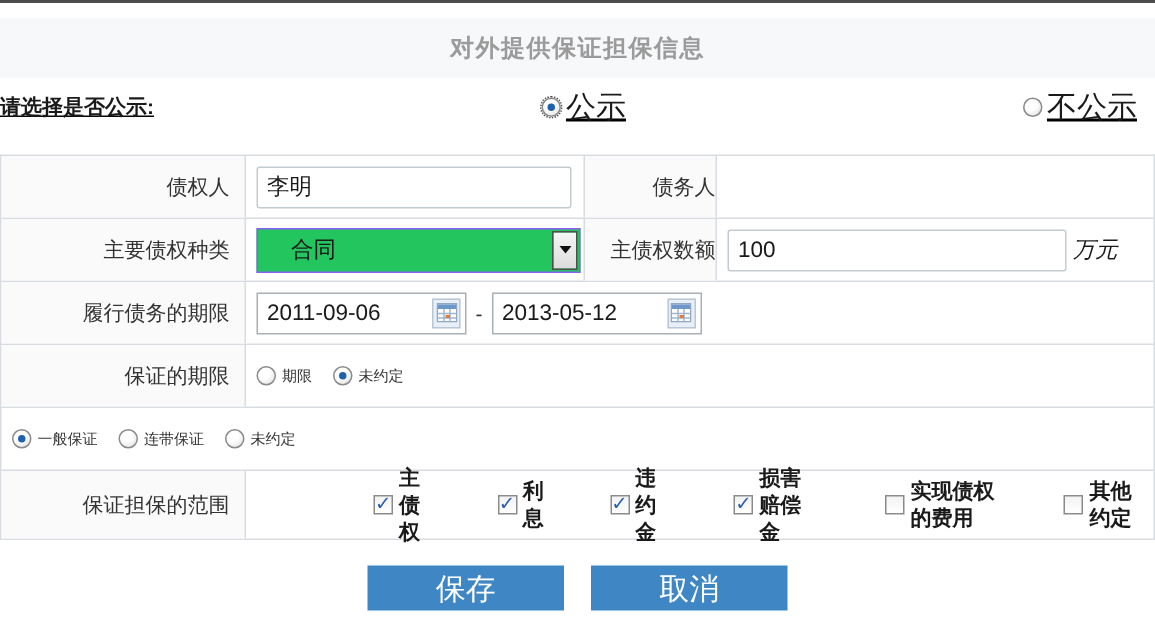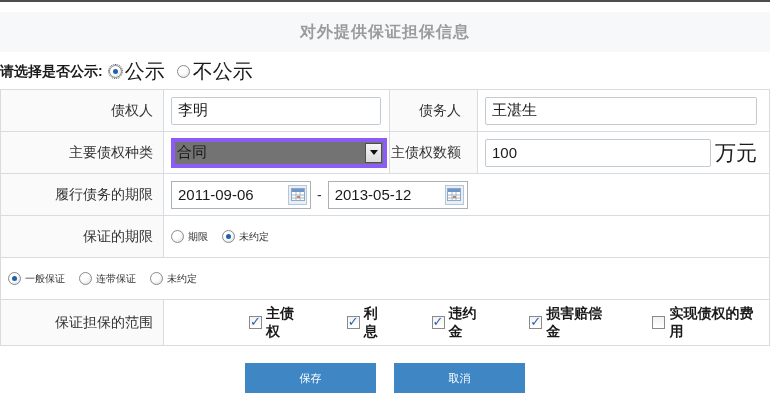--- a/index.html
+++ b/index.html
@@ -5,55 +5,55 @@
   * { margin:0; padding:0; box-sizing:border-box; }
   html,body { width:770px; height:412px; background:#fff; overflow:hidden;
               font-family:"Liberation Sans","DejaVu Sans",sans-serif; }
   .top-line { height:2px; background:#4d4d4d; }
   .header-band { margin-top:10px; height:40px; background:#f7f8fa;
                  display:flex; align-items:center; justify-content:center; }
   .page-title { color:#9b9b9b; font-size:16px; letter-spacing:1px;font-weight:bold; }
 
   
   .publicity-row { height:27px; margin-top:6px; display:flex; align-items:center;
-                   justify-content:flex-start; }
+                   justify-content:space-between;text-decoration:underline; }
   .publicity-label { font-size:14px; font-weight:bold; color:#1a1a1a; margin-right:6px; }
   .radio-opt { display:inline-flex; align-items:center; margin-right:12px; cursor:default; }
   .radio-opt .opt-text { font-size:20px; color:#1a1a1a; margin-left:3px; }
 
   .radio { width:13px; height:13px; border-radius:50%; border:1px solid #8a8a8a;
            background:radial-gradient(circle at 35% 30%, #ffffff 40%, #d9d9d9 100%);
            display:inline-block; position:relative; flex:0 0 auto; }
   .radio.selected::after { content:""; position:absolute; left:3px; top:3px;
            width:5px; height:5px; border-radius:50%; background:#1e62ad; }
   .focus-dotted { outline:1px dotted #555; }
 
   
-  .form-table { margin-top:4px; border:1px solid #d8dce0; border-bottom:none; }
+  .form-table { margin-top:18px; border:1px solid #d8dce0; border-bottom:none; }
   .form-row { display:flex; height:42px; border-bottom:1px solid #d8dce0; }
   .form-row.tall { height:46px; }
   .cell-label { width:163px; flex:0 0 163px; background:#fafafa;
                 border-right:1px solid #d8dce0; display:flex; align-items:center;
                 justify-content:flex-end; padding-right:10px; font-size:14px; color:#333; }
   .cell-label2 { width:89px; flex:0 0 89px; background:#fafafa;
                 border-left:1px solid #d8dce0; border-right:1px solid #d8dce0;
                 display:flex; align-items:center; justify-content:flex-end;
-                padding-right:16px; font-size:14px; color:#333; }
+                padding-right:0; font-size:14px; color:#333; }
   .cell-field { display:flex; align-items:center; padding-left:7px; flex:1; }
   .cell-field.fixed1 { flex:0 0 225px; width:225px; }
 
   .text-input { height:28px; border:1px solid #c3cbd1; border-radius:2px;
                 font-size:15px; color:#1a1a1a; padding:0 6px;
                 font-family:"Liberation Sans","DejaVu Sans",sans-serif; background:#fff; }
   .w210 { width:210px; } .w272 { width:272px; } .w226 { width:226px; }
-  .unit { font-size:21px; color:#1a1a1a; margin-left:4px; }
-
-  
-  .select { width:216px; height:30px; border:4px solid #8b5cf6; background:#737373;
-            display:flex; align-items:center; position:relative; padding-left:2px;
+  .unit { font-size:15px; color:#1a1a1a; margin-left:4px;font-style:italic; }
+
+  
+  .select { width:216px; height:30px; border:1px solid #8b5cf6; background:#22c55e;
+            display:flex; align-items:center; position:relative; padding-left:22px;
             font-size:15px; color:#1a1a1a; }
   .select-btn { position:absolute; right:1px; top:1px; bottom:1px; width:17px;
             background:linear-gradient(#f6f6f6,#dcdcdc); border:1px solid #4f4f4f;
             display:flex; align-items:center; justify-content:center; }
   .select-arrow { width:0; height:0; border-left:4px solid transparent;
             border-right:4px solid transparent; border-top:5px solid #111; }
 
   
   .date-input { width:140px; height:28px; border:1px solid #a9b0b6; background:#fff;
             display:flex; align-items:center; padding:0 3px 0 6px; font-size:15px; color:#1a1a1a; }
@@ -71,21 +71,21 @@
   .checkbox { width:13px; height:13px; border:1px solid #8a8a8a;
               background:linear-gradient(#f2f2f2,#ffffff); position:relative;
               display:inline-block; flex:0 0 auto; }
   .checkbox.checked::after { content:"\2713"; position:absolute; left:0px; top:-3px;
               font-size:13px; font-weight:bold; color:#2b5fac; }
   .checkbox-opt .opt-text { font-size:14px; font-weight:bold; color:#1a1a1a; margin-left:4px; }
   .scope-field { padding-left:85px;gap:32px; }
 
   
   .button-row { margin-top:17px; display:flex; justify-content:center; gap:18px; }
-  .btn { width:131px; height:30px; border:none; color:#fff; font-size:11px;
+  .btn { width:131px; height:30px; border:none; color:#fff; font-size:20px;
          cursor:pointer; font-family:Liberation Mono, monospace; }
 </style>
 </head>
 <body>
 
 <div class="top-line"></div>
 
 <div class="header-band">
   <div class="page-title">对外提供保证担保信息</div>
 </div>
@@ -103,23 +103,20 @@
 </div>
 
 <div class="form-table">
 
   <div class="form-row">
     <div class="cell-label">债权人</div>
     <div class="cell-field fixed1">
       <input class="text-input w210" value="李明" style="">
     </div>
     <div class="cell-label2">债务人</div>
-    <div class="cell-field">
-      <input class="text-input w272" value="王湛生" style="">
-    </div>
   </div>
 
   <div class="form-row">
     <div class="cell-label">主要债权种类</div>
     <div class="cell-field fixed1">
       <div class="select">
         <span>合同</span>
         <span class="select-btn">
           <span class="select-arrow"></span>
         </span>
@@ -214,20 +211,24 @@
         <span class="opt-text">违约金</span>
       </span>
       <span class="checkbox-opt">
         <span class="checkbox checked"></span>
         <span class="opt-text">损害赔偿金</span>
       </span>
       <span class="checkbox-opt">
         <span class="checkbox"></span>
         <span class="opt-text">实现债权的费用</span>
       </span>
+      <span class="checkbox-opt">
+        <span class="checkbox"></span>
+        <span class="opt-text">其他约定</span>
+      </span>
     </div>
   </div>
 
 </div>
 
 <div class="button-row">
   <button class="btn" style="background: rgb(62, 134, 196);">保存</button>
   <button class="btn" style="background: rgb(62, 134, 196);">取消</button>
 </div>
 

